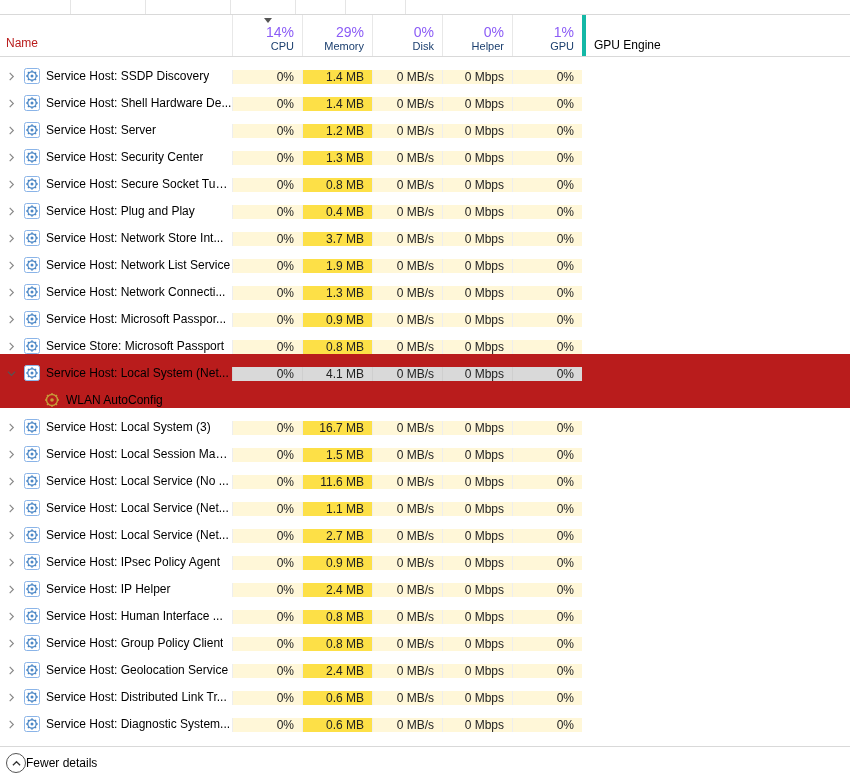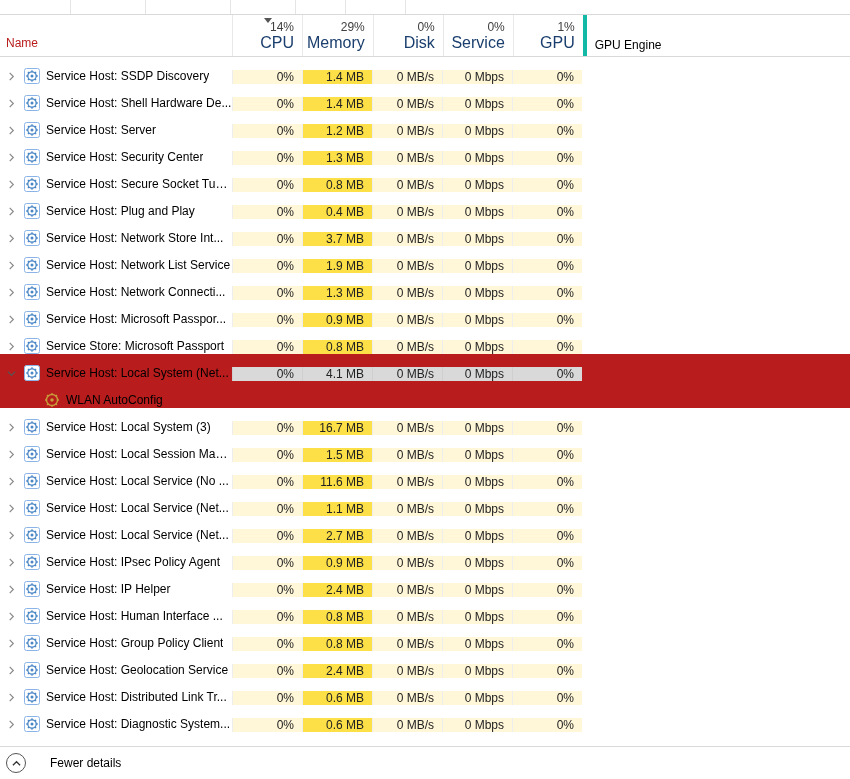--- a/index.html
+++ b/index.html
@@ -2,43 +2,43 @@
 <html><head>
 <meta charset="utf-8">
 <style>
   html,body{margin:0;padding:0;font-family:"Segoe UI",Arial,sans-serif;font-size:12px;color:#000;background:#fff;width:850px;height:779px;overflow:hidden}
   .wrap{display:flex;flex-direction:column;height:100%}
   .tabstrip{height:14px;border-bottom:1px solid #d9d9d9;position:relative}
   .tabstrip .ghost{position:absolute;top:0;height:100%;border-left:1px solid #e5e5e5}
   .header{display:flex;border-bottom:1px solid #d9d9d9;height:42px;box-sizing:border-box}
   .header .namecol{flex:0 0 232px;display:flex;align-items:flex-end;padding:0 6px 6px 6px;color:#b91c1c;box-sizing:border-box}
   .header .col{flex:0 0 70px;border-left:1px solid #e8e8e8;display:flex;flex-direction:column;align-items:flex-end;justify-content:flex-end;padding:4px 8px 4px 4px;color:#1a3e6e;box-sizing:border-box;position:relative}
-  .header .col .pct{font-size:12px;color:#404040}
-  .header .col .lbl{font-size:16px}
+  .header .col .pct{font-size:14px;color:#8b5cf6}
+  .header .col .lbl{font-size:11px}
   .header .enginecol{flex:0 0 190px;border-left:4px solid #14b8a6;display:flex;align-items:flex-end;padding:4px 6px 4px 8px;color:#000000;box-sizing:border-box}
   .header .sortmark{position:absolute;top:3px;left:50%;transform:translateX(-50%);width:0;height:0;border-left:4px solid transparent;border-right:4px solid transparent;border-top:5px solid #555}
   .body{flex:1 1 auto;overflow:hidden;position:relative}
   .row{display:flex;height:27px;align-items:flex-end}
   .row .namecell{flex:0 0 232px;display:flex;align-items:center;padding-left:4px;box-sizing:border-box;white-space:nowrap;overflow:hidden}
   .row .cell{flex:0 0 70px;border-left:1px solid #eee;display:flex;align-items:center;justify-content:flex-end;padding-right:8px;box-sizing:border-box;font-size:12px;color:#222}
   .row .rest{flex:1 1 auto}
   .row.sel{background:#b91c1c}
   .row.sel .cell{border-left:1px solid #cfcfcf}
   .row .cell.cpu{background:#fff7d8}
   .row .cell.mem{background:#fde047}
   .row .cell.disk{background:#fff7d8}
   .row .cell.net{background:#fff7d8}
   .row .cell.gpu{background:#fff7d8}
   .row.sel .cell.cpu,.row.sel .cell.mem,.row.sel .cell.disk,.row.sel .cell.net,.row.sel .cell.gpu{background:#d9d9d9}
   .chev{width:14px;height:14px;display:inline-flex;align-items:center;justify-content:center;margin-right:2px;flex:0 0 14px}
   .chev svg{width:9px;height:9px}
   .icon{width:16px;height:16px;margin:0 6px 0 4px;flex:0 0 16px}
   .proctext{overflow:hidden;text-overflow:ellipsis}
   .childrow .namecell{padding-left:24px}
-  .footer{height:32px;border-top:1px solid #d9d9d9;display:flex;align-items:center;padding:0 6px;gap:24px}
+  .footer{height:32px;border-top:1px solid #d9d9d9;display:flex;align-items:center;padding:0 6px;gap:0}
   .footer .circ{width:18px;height:18px;border:1px solid #555;border-radius:50%;display:flex;align-items:center;justify-content:center}
   .footer .circ svg{width:9px;height:9px}
 </style>
 </head>
 <body>
 <div class="wrap">
 
 <div class="tabstrip">
   <span class="ghost" style="left:70px"></span>
   <span class="ghost" style="left:145px"></span>
@@ -60,21 +60,21 @@
   <div class="col">
     <span class="pct">29%</span>
     <span class="lbl">Memory</span>
   </div>
   <div class="col">
     <span class="pct">0%</span>
     <span class="lbl">Disk</span>
   </div>
   <div class="col">
     <span class="pct">0%</span>
-    <span class="lbl">Service</span>
+    <span class="lbl">Helper</span>
   </div>
   <div class="col">
     <span class="pct">1%</span>
     <span class="lbl">GPU</span>
   </div>
   <div class="enginecol">
     <span>GPU Engine</span>
   </div>
 </div>
 

